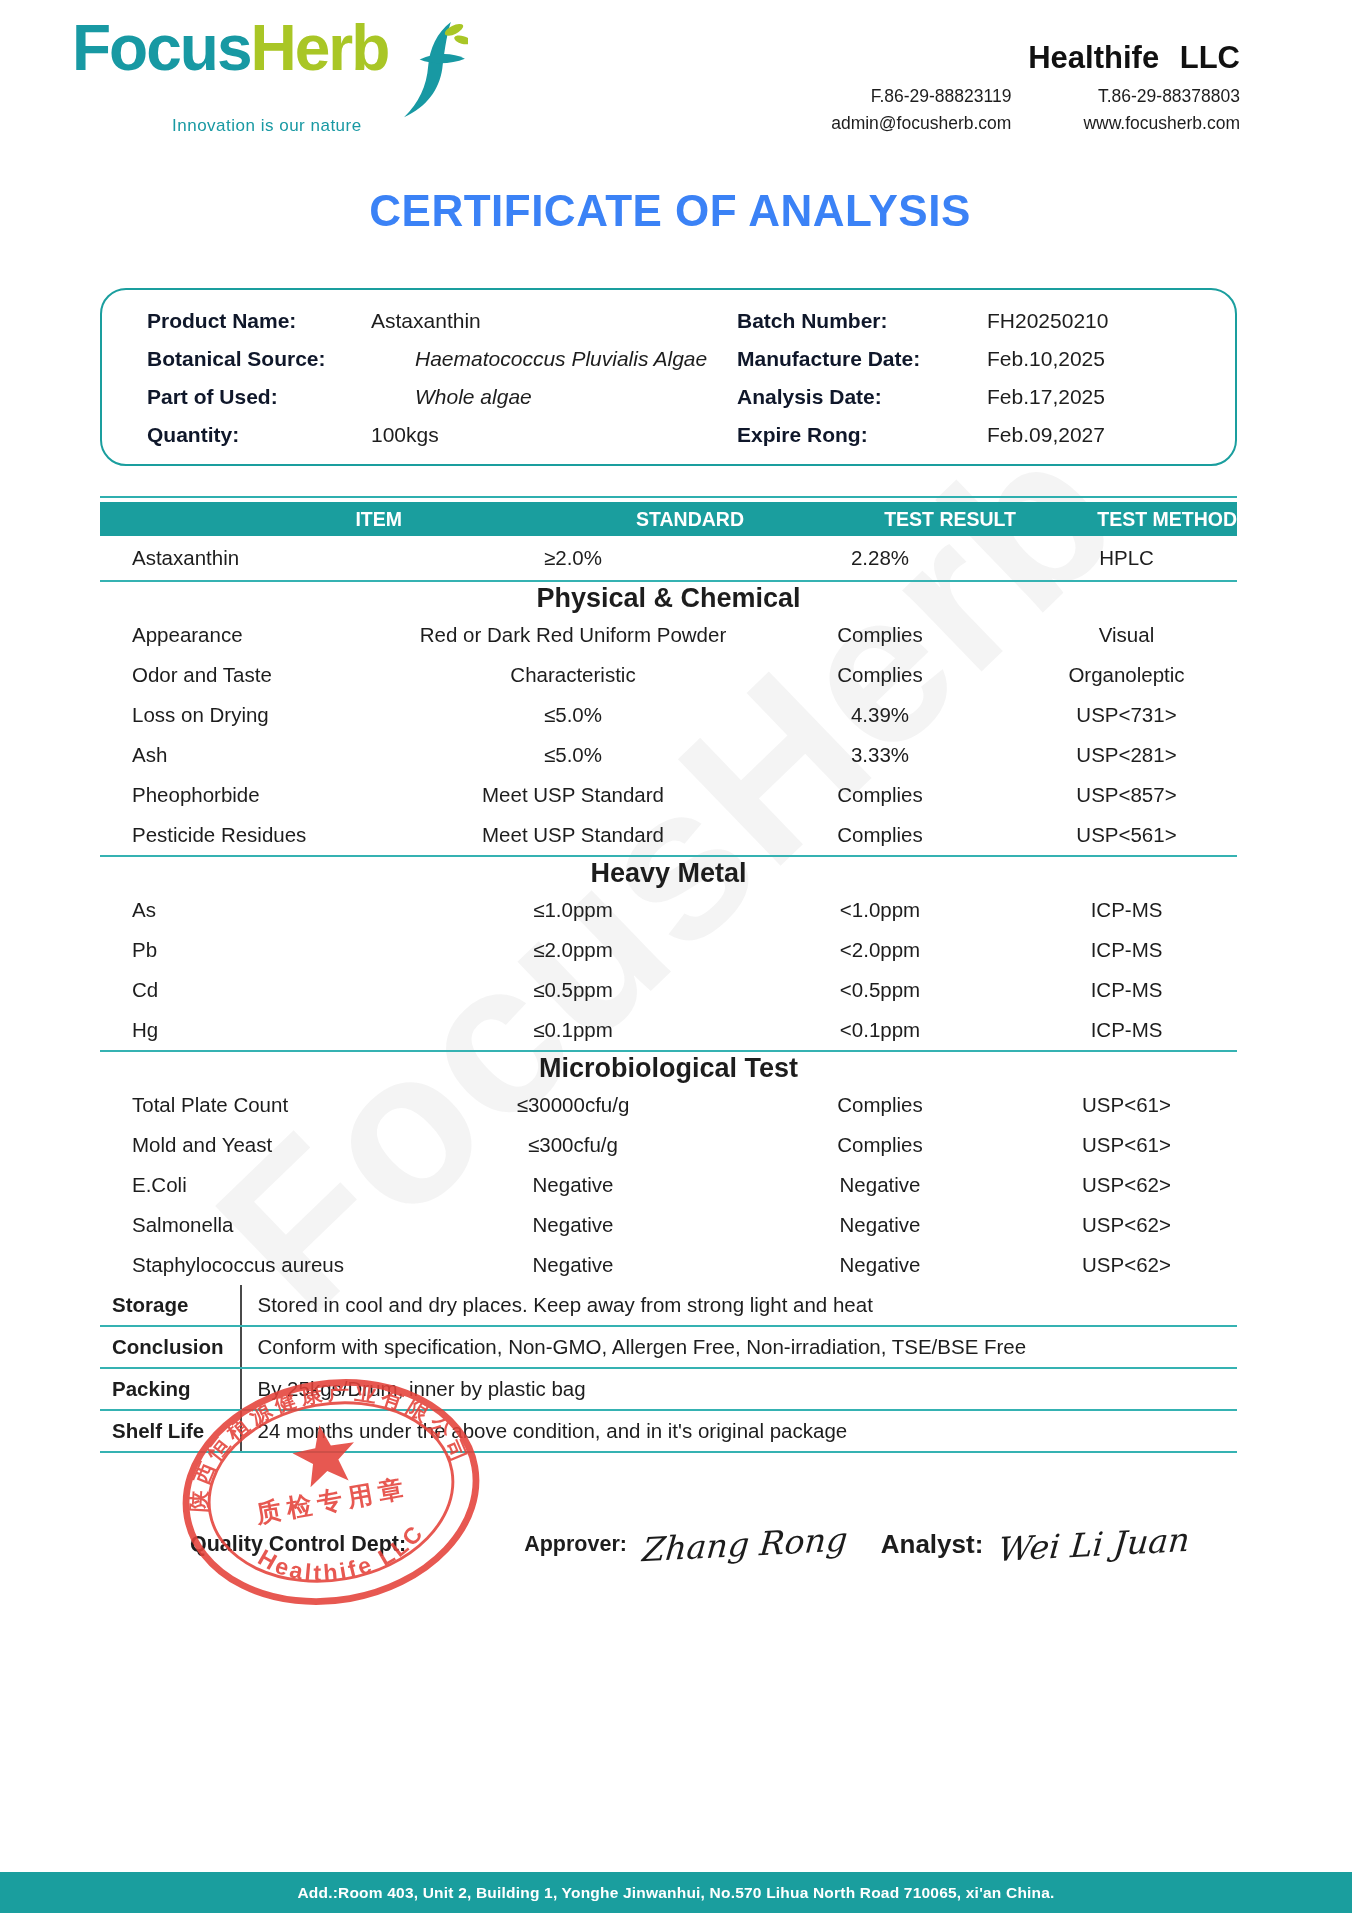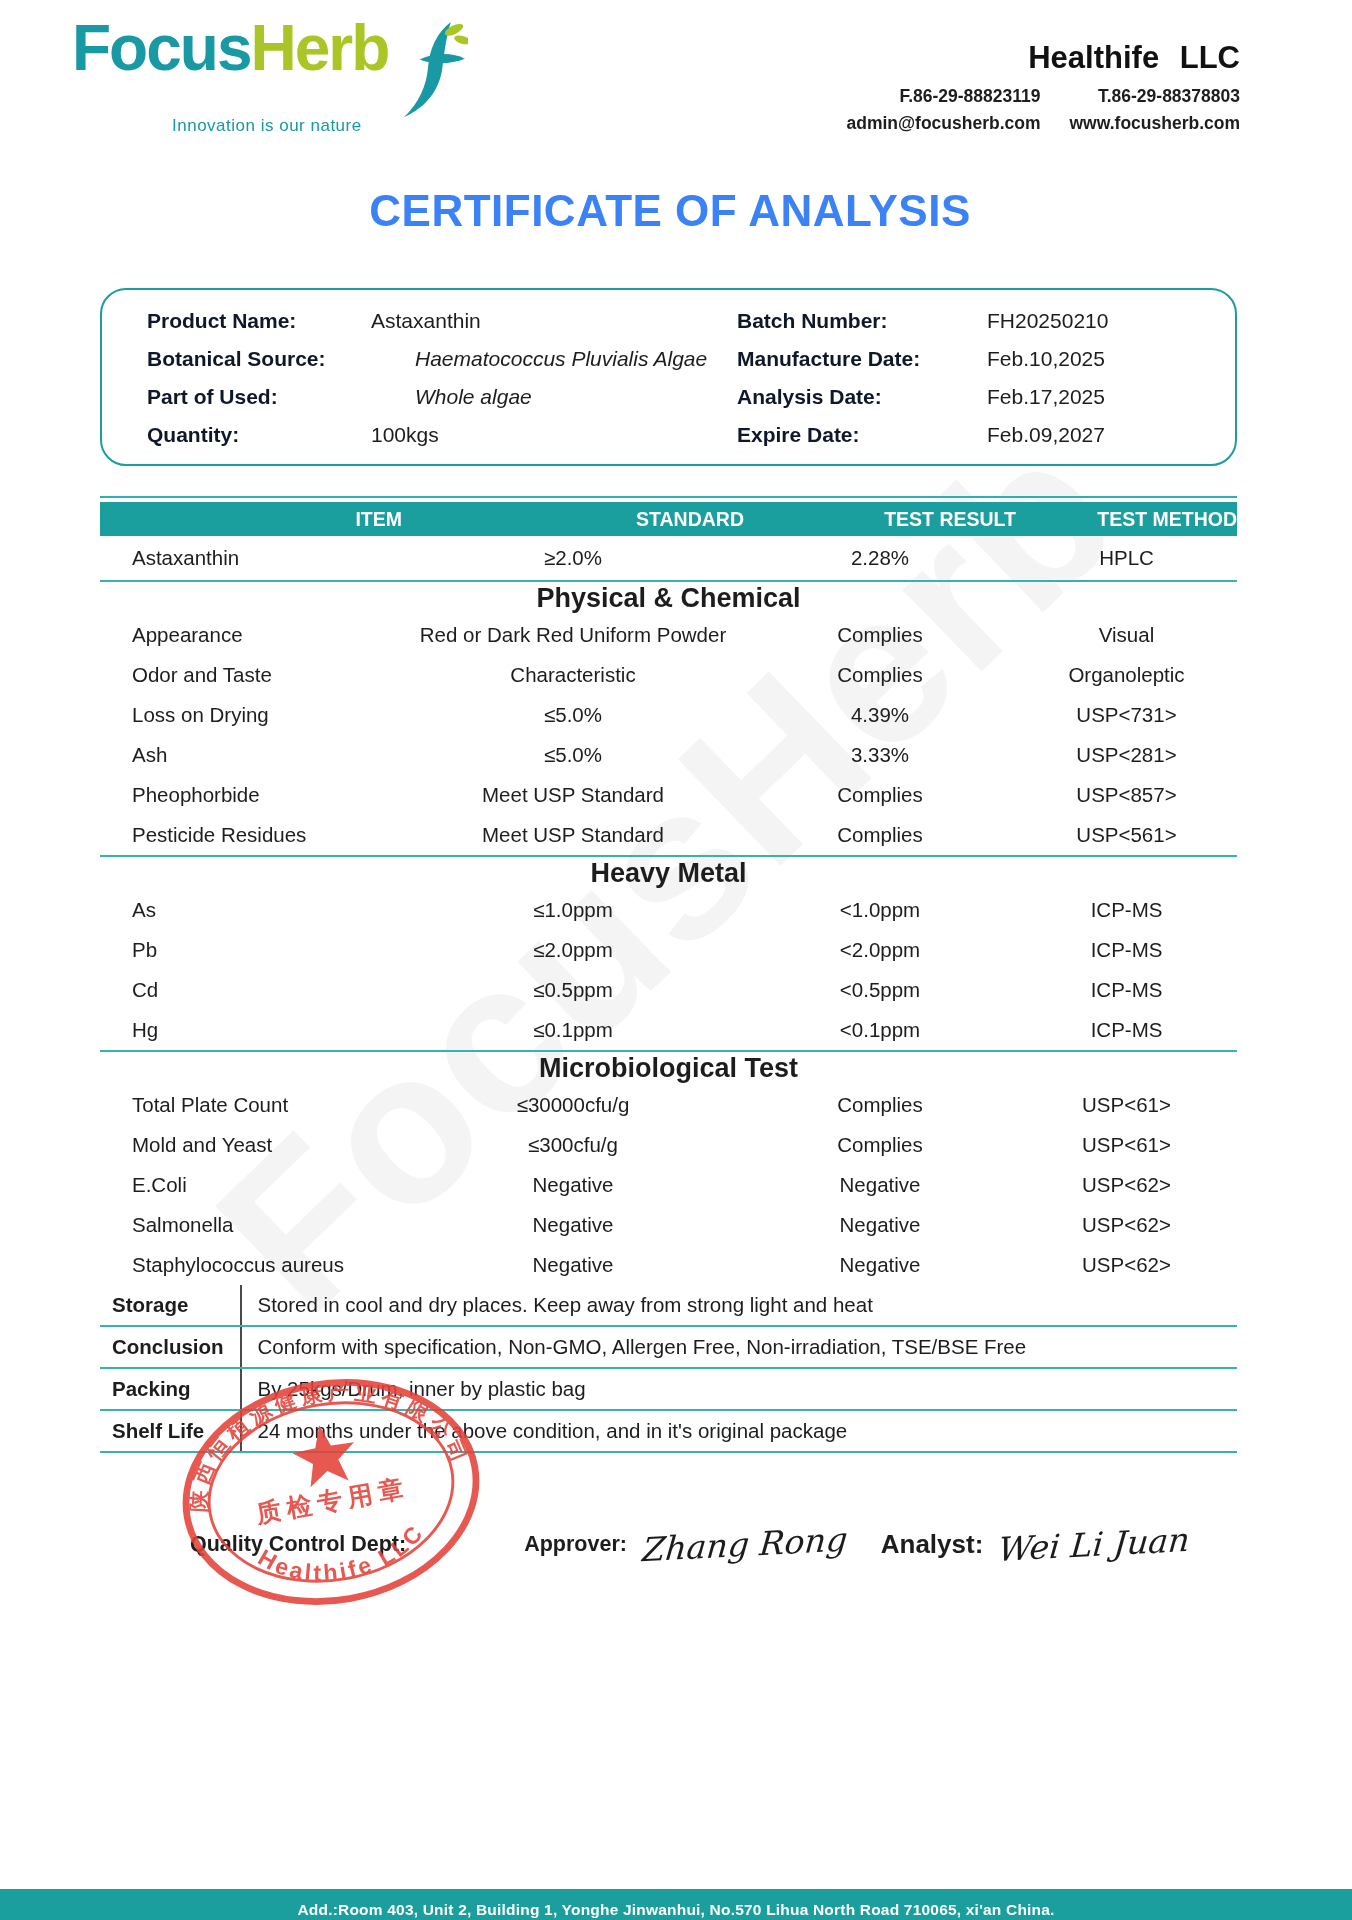--- a/index.html
+++ b/index.html
@@ -18,22 +18,22 @@
   
   .hdr{display:flex; justify-content:space-between; padding:16px 112px 0 72px;}
   .logo-row{display:flex; align-items:flex-start;}
   .logo-text{font-size:64px; font-weight:bold; letter-spacing:-2px; line-height:1;}
   .lf{color:#1899A3;} .lh{color:#A9C626;}
   .logo-mark{width:78px; height:108px; margin-left:2px; margin-top:-2px;}
   .tagline{color:#1899A3; font-size:17px; margin-top:-6px; padding-left:100px; letter-spacing:0.5px;}
   .company{text-align:right; margin-top:24px;}
   .company-name{font-size:31px; font-weight:bold; word-spacing:12px; color:#111;}
   .company-grid{
-    display:grid; grid-template-columns:auto auto; gap:6px 29px;
-    justify-content:end; margin-top:10px; font-weight:bold; font-size:17.5px; text-align:right;
+    display:grid; grid-template-columns:auto auto; gap:6px 72px;
+    justify-content:end; margin-top:10px; font-weight:normal; font-size:17.5px; text-align:right;
   }
   
   .title{
     margin:50px 100px 0 100px; width:1140px; text-align:center;
     font-size:44px; font-weight:bold; letter-spacing:0.5px; color:#3b82f6;
   }
   
   .infobox{
     margin:52px 0 0 100px; width:1137px; box-sizing:border-box;
     border:2.5px solid #1A9E9E; border-radius:26px;
@@ -71,21 +71,21 @@
   .sig-name{
     font-family:"DejaVu Serif","Liberation Serif",serif; font-style:italic;
     font-size:33px; margin-left:16px; color:#1c1c1c; white-space:nowrap;
     transform:skewX(-8deg) rotate(-3deg);
   }
   
   .stamp{position:absolute; left:172px; top:1376px; width:318px; height:232px; z-index:2; opacity:0.88;}
   .stamp svg{width:100%; height:100%; transform:rotate(-10deg);}
   
   .footer{
-    position:absolute; left:0; right:0; bottom:0; height:31px; background:#1A9E9E;
+    position:absolute; left:0; right:0; bottom:7px; height:41px; background:#1A9E9E;
     color:#fff; font-weight:bold; font-size:15.5px; line-height:41px; text-align:center;
     letter-spacing:0.2px;
   }
 </style>
 </head>
 <body>
 
 <div class="page">
 
   <div class="watermark">FocusHerb</div>
@@ -142,21 +142,21 @@
       </div>
       <div class="info-row">
         <span class="ilabel">Manufacture Date:</span>
         <span class="ivalue">Feb.10,2025</span>
       </div>
       <div class="info-row">
         <span class="ilabel">Analysis Date:</span>
         <span class="ivalue">Feb.17,2025</span>
       </div>
       <div class="info-row">
-        <span class="ilabel">Expire Date:</span>
+        <span class="ilabel">Expire Rong:</span>
         <span class="ivalue">Feb.09,2027</span>
       </div>
     </div>
   </section>
 
   <section class="coa-table">
     <div class="t-topline"></div>
     <div class="t-head">
       <div class="c">ITEM</div>
       <div class="c">STANDARD</div>

